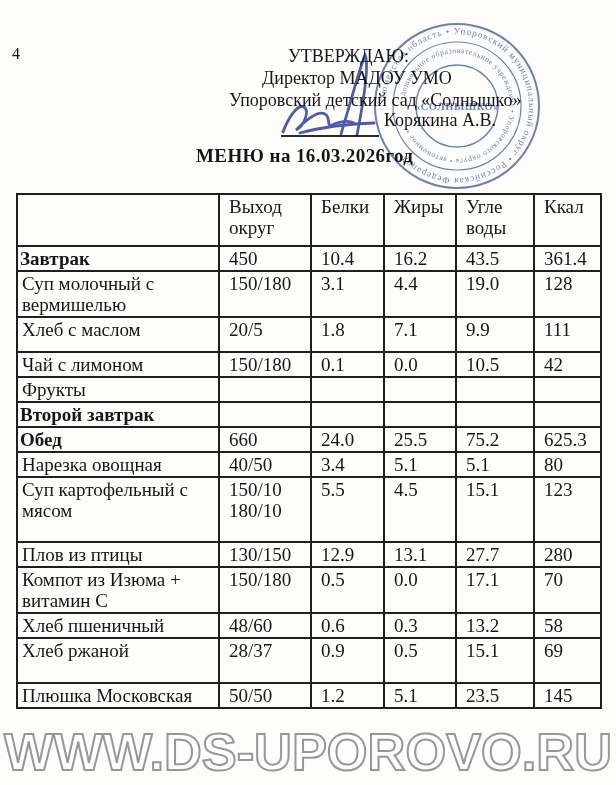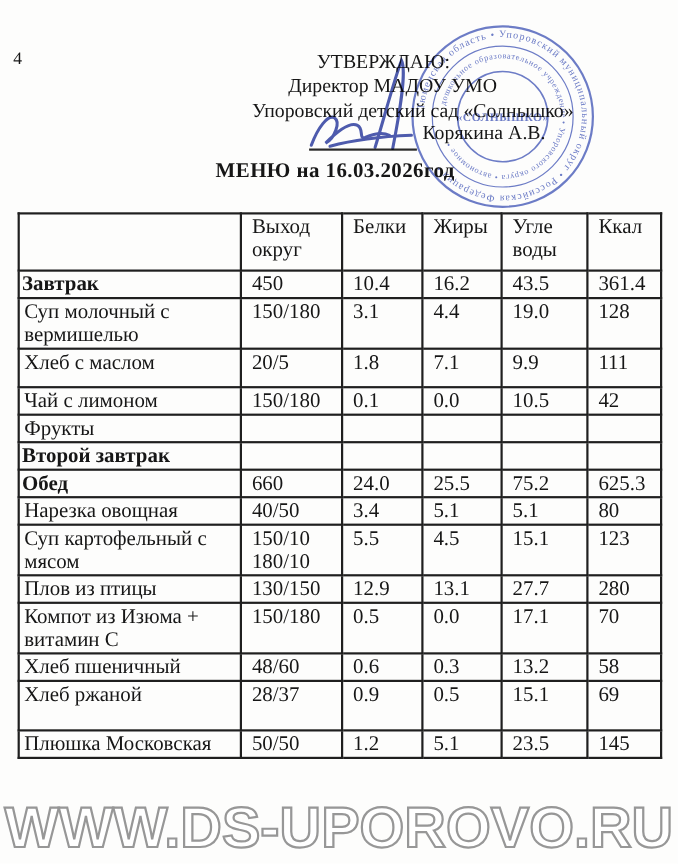--- a/index.html
+++ b/index.html
@@ -38,21 +38,21 @@
     font-weight:normal;
     padding:1px 2px 1px 9px;
     white-space:pre-line;
     overflow:hidden;
   }
   table.menu td:first-child{padding-left:4px;}
   table.menu thead tr{height:52px;}
   table.menu tbody tr{height:23px;}
   table.menu tbody tr:nth-child(2){height:45px;}
   table.menu tbody tr:nth-child(3){height:35px;}
-  table.menu tbody tr:nth-child(9){height:46px;}
+  table.menu tbody tr:nth-child(9){height:65px;}
   table.menu tbody tr:nth-child(11){height:45px;}
   table.menu tbody tr:nth-child(13){height:45px;}
   table.menu td.bold{font-weight:bold;padding-left:2px;}
 </style>
 </head>
 <body>
 
 <div class="page">
 
   <div class="abs pageno">4</div>

